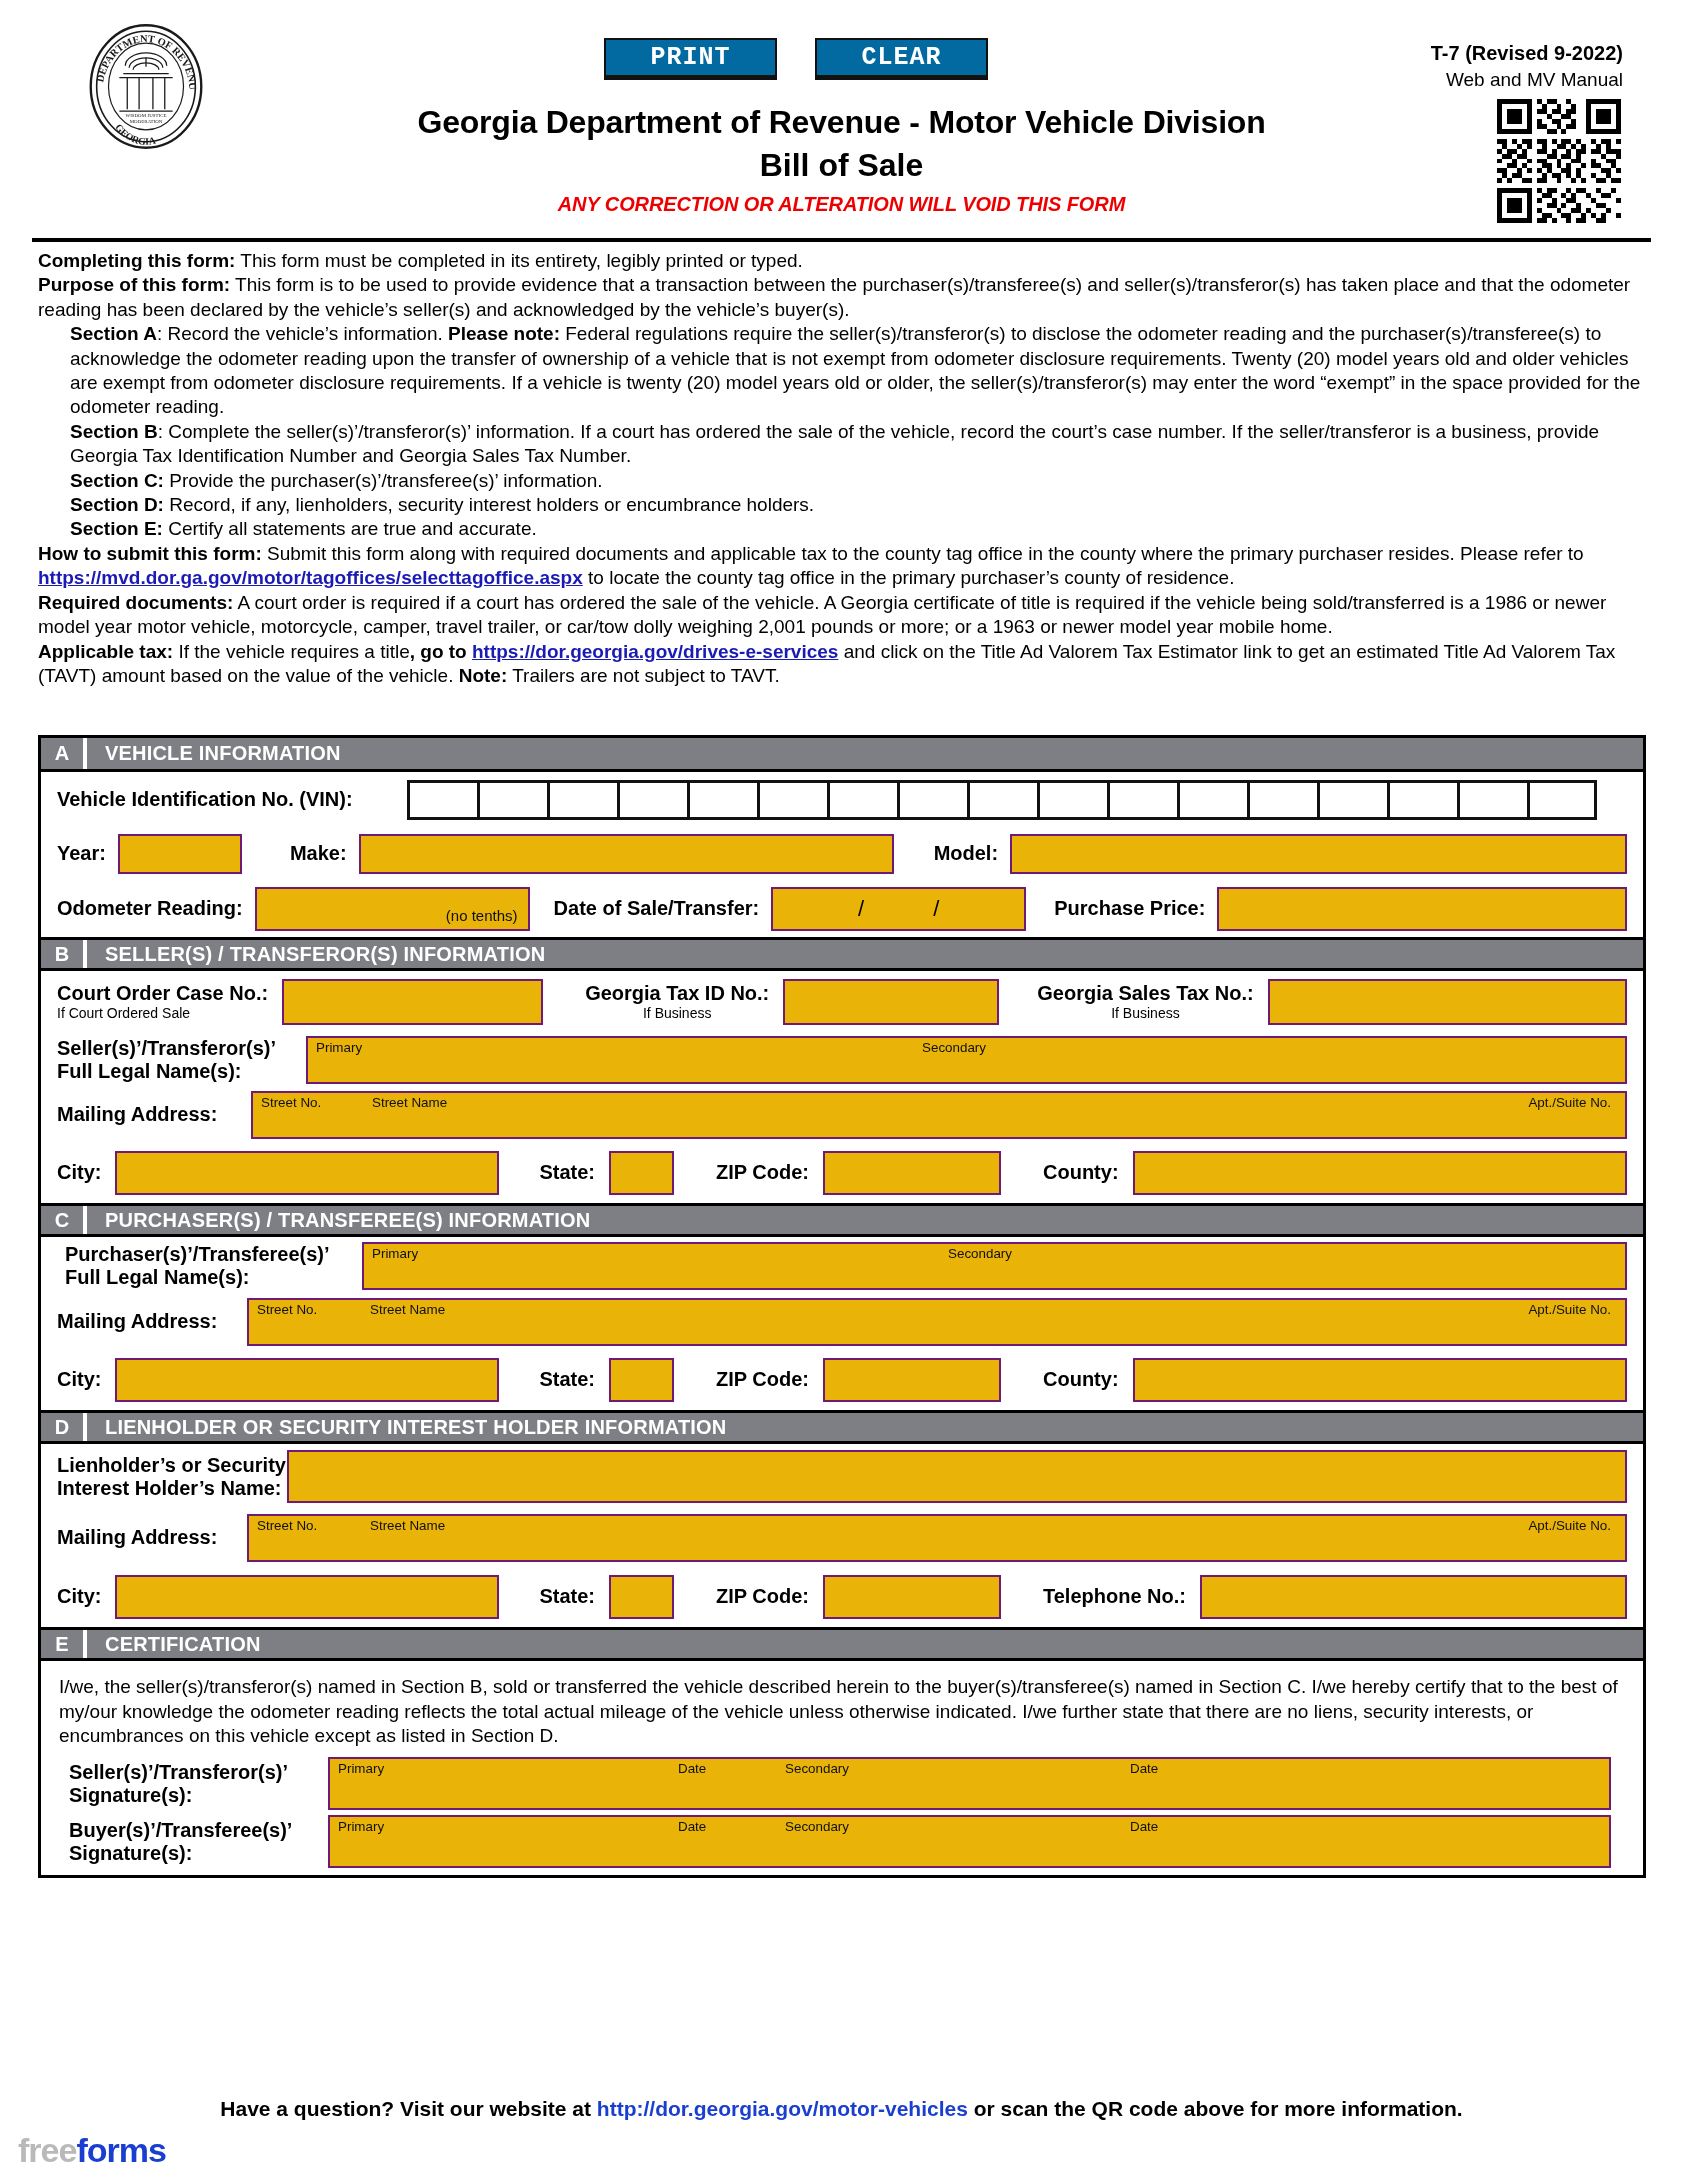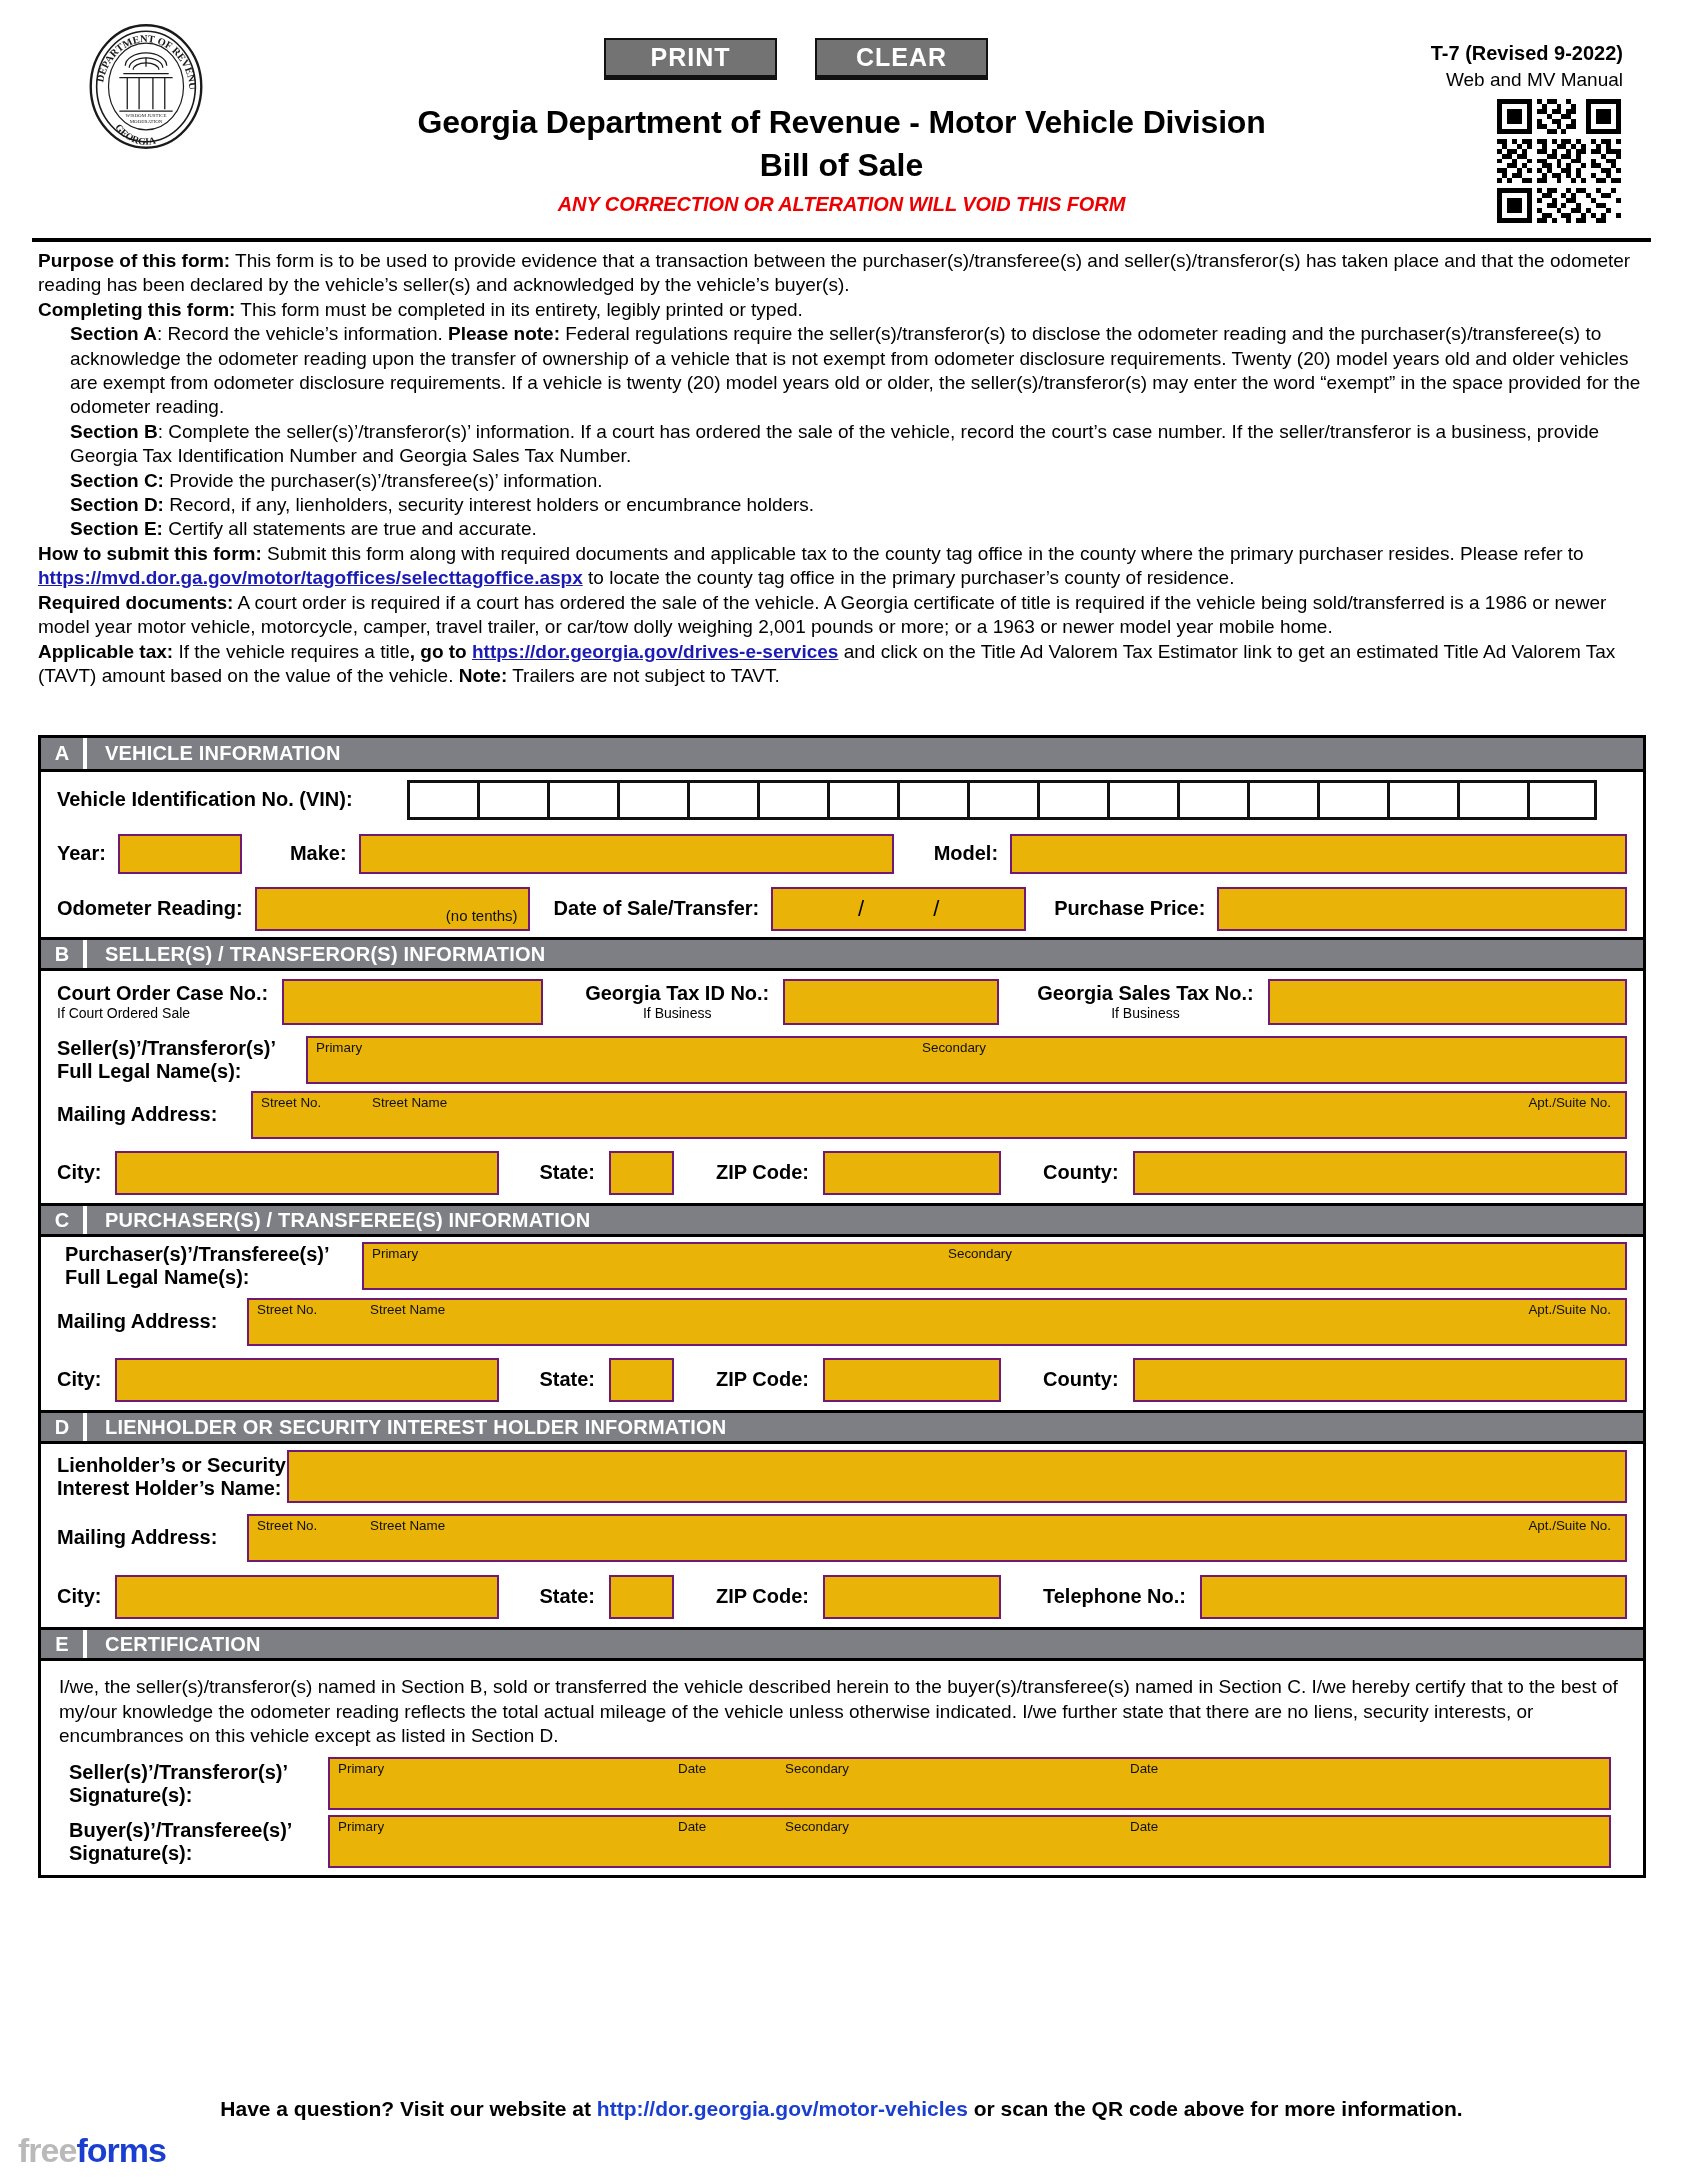--- a/index.html
+++ b/index.html
@@ -13,27 +13,27 @@
     overflow:hidden;
   }
   .page { position:relative; width:1683px; height:2178px; padding:0 40px; }
 
   
   .header { position:relative; height:213px; }
   .seal { position:absolute; left:30px; top:22px; width:153px; height:129px; }
   .buttons { position:absolute; left:564px; top:38px; display:flex; gap:38px; }
   .btn {
     width:173px; height:42px;
-    background:#737373;
+    background:#0369a1;
     border:2px solid #111;
     border-bottom:5px solid #111;
     color:#fff; font-size:25px; font-weight:bold;
     letter-spacing:1px;
     display:flex; align-items:center; justify-content:center;
-    font-family:Liberation Sans, sans-serif;
+    font-family:Liberation Mono, monospace;
   }
   .formmeta { position:absolute; right:20px; top:40px; text-align:right; line-height:1.35; }
   .formmeta .l1 { font-size:20px; font-weight:bold; }
   .formmeta .l2 { font-size:19px; }
   .qr { position:absolute; right:22px; top:99px; width:124px; height:124px; }
   .titles { position:absolute; left:0; right:0; top:104px; text-align:center; }
   .title1 { font-size:32px; font-weight:bold; letter-spacing:-0.2px; }
   .title2 { font-size:32px; font-weight:bold; margin-top:6px; }
   .warn { font-size:20px; font-weight:bold; color:#ee0000; margin-top:9px; letter-spacing:-0.1px;font-style:italic;}
   .rule { border-top:4px solid #000; margin:0 -8px; position:absolute; left:0; right:0; top:238px; }
@@ -298,22 +298,22 @@
 
     <div class="titles">
       <div class="title1">Georgia Department of Revenue - Motor Vehicle Division</div>
       <div class="title2">Bill of Sale</div>
       <div class="warn">ANY CORRECTION OR ALTERATION WILL VOID THIS FORM</div>
     </div>
     <div class="rule"></div>
   </div>
 
   <div class="instructions">
+    <p><b>Completing this form:</b><span> This form must be completed in its entirety, legibly printed or typed.</span></p>
     <p><b>Purpose of this form:</b><span> This form is to be used to provide evidence that a transaction between the purchaser(s)/transferee(s) and seller(s)/transferor(s) has taken place and that the odometer reading has been declared by the vehicle’s seller(s) and acknowledged by the vehicle’s buyer(s).</span></p>
-    <p><b>Completing this form:</b><span> This form must be completed in its entirety, legibly printed or typed.</span></p>
     <p class="ind"><b>Section A</b><span>: Record the vehicle’s information. </span><b>Please note:</b><span> Federal regulations require the seller(s)/transferor(s) to disclose the odometer reading and the purchaser(s)/transferee(s) to acknowledge the odometer reading upon the transfer of ownership of a vehicle that is not exempt from odometer disclosure requirements. Twenty (20) model years old and older vehicles are exempt from odometer disclosure requirements. If a vehicle is twenty (20) model years old or older, the seller(s)/transferor(s) may enter the word “exempt” in the space provided for the odometer reading.</span></p>
     <p class="ind"><b>Section B</b><span>: Complete the seller(s)’/transferor(s)’ information. If a court has ordered the sale of the vehicle, record the court’s case number. If the seller/transferor is a business, provide Georgia Tax Identification Number and Georgia Sales Tax Number.</span></p>
     <p class="ind"><b>Section C:</b><span> Provide the purchaser(s)’/transferee(s)’ information.</span></p>
     <p class="ind"><b>Section D:</b><span> Record, if any, lienholders, security interest holders or encumbrance holders.</span></p>
     <p class="ind"><b>Section E:</b><span> Certify all statements are true and accurate.</span></p>
     <p><b>How to submit this form:</b><span> Submit this form along with required documents and applicable tax to the county tag office in the county where the primary purchaser resides. Please refer to </span><a class="link" href="#">https://mvd.dor.ga.gov/motor/tagoffices/selecttagoffice.aspx</a><span> to locate the county tag office in the primary purchaser’s county of residence.</span></p>
     <p><b>Required documents:</b><span> A court order is required if a court has ordered the sale of the vehicle. A Georgia certificate of title is required if the vehicle being sold/transferred is a 1986 or newer model year motor vehicle, motorcycle, camper, travel trailer, or car/tow dolly weighing 2,001 pounds or more; or a 1963 or newer model year mobile home.</span></p>
     <p><b>Applicable tax:</b><span> If the vehicle requires a title</span><b>, go to </b><a class="link" href="#">https://dor.georgia.gov/drives-e-services</a><span> and click on the Title Ad Valorem Tax Estimator link to get an estimated Title Ad Valorem Tax (TAVT) amount based on the value of the vehicle. </span><b>Note:</b><span> Trailers are not subject to TAVT.</span></p>
   </div>
 

